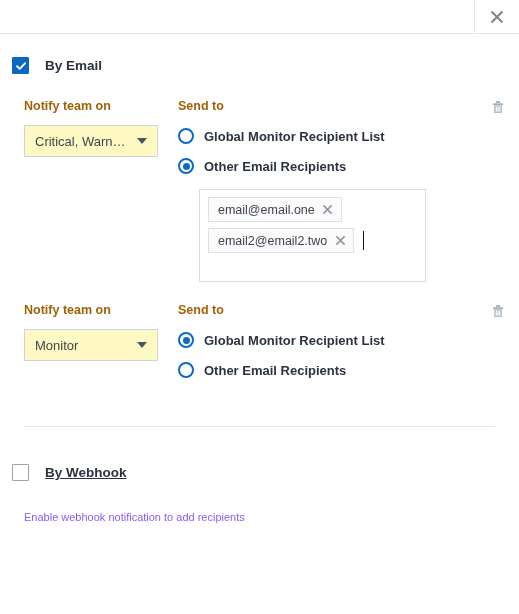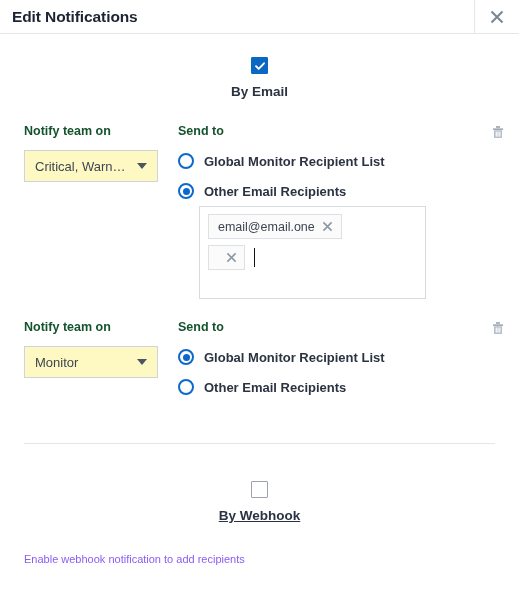--- a/index.html
+++ b/index.html
@@ -49,22 +49,21 @@
   
   .body {
     padding: 0 12px;
     position: relative;
   }
 
   
   .check-row {
     display: flex;
     align-items: center;
-    gap: 10px;
-    flex-direction: column;
+    gap: 16px;
   }
   .check-row.email { margin-top: 23px; }
   .check-row.webhook { margin-top: 37px; text-decoration: underline; }
 
   .checkbox {
     width: 17px;
     height: 17px;
     box-sizing: border-box;
     border-radius: 1px;
     flex: 0 0 auto;
@@ -105,21 +104,21 @@
     box-sizing: border-box;
   }
   .col-right {
     flex: 1 1 auto;
     position: relative;
   }
 
   .field-label {
     font-size: 12.5px;
     font-weight: bold;
-    color: #14532d;
+    color: #a16207;
     line-height: 16px;
   }
 
   
   .select {
     margin-top: 11px;
     width: 134px;
     height: 32px;
     box-sizing: border-box;
     border: 1px solid #ced4da;
@@ -185,20 +184,21 @@
     right: 0;
     top: 0;
     width: 18px;
     height: 18px;
     cursor: pointer;
   }
   .trash svg { display: block; }
 
   
   .chips-box {
+    margin-top: 8px;
     margin-left: 21px;
     width: 227px;
     height: 93px;
     box-sizing: border-box;
     border: 1px solid #d5dbe1;
     background: #ffffff;
     padding: 7px 8px;
   }
   .chip-line {
     display: flex;
@@ -252,21 +252,20 @@
     margin-top: 30px;
     padding-left: 12px;
     font-size: 11px;
     color: #8b5cf6;
   }
 </style>
 </head>
 <body>
 
 <div class="header">
-  <div class="header-title">Edit Notifications</div>
   <div class="header-close">
     <span>
       <svg width="20" height="20" viewBox="0 0 20 20">
         <path d="M4.5 4.5 L15.5 15.5 M15.5 4.5 L4.5 15.5" stroke="#7b8795" stroke-width="2.1" stroke-linecap="butt"></path>
       </svg>
     </span>
   </div>
 </div>
 
 <div class="body">
@@ -324,20 +323,21 @@
             <span class="chip-text">email@email.one</span>
             <span class="chip-remove">
               <svg width="11" height="11" viewBox="0 0 11 11">
                 <path d="M1.4 1.4 L9.6 9.6 M9.6 1.4 L1.4 9.6" stroke="#8d98a4" stroke-width="1.6"></path>
               </svg>
             </span>
           </span>
         </div>
         <div class="chip-line">
           <span class="chip">
+            <span class="chip-text">email2@email2.two</span>
             <span class="chip-remove">
               <svg width="11" height="11" viewBox="0 0 11 11">
                 <path d="M1.4 1.4 L9.6 9.6 M9.6 1.4 L1.4 9.6" stroke="#8d98a4" stroke-width="1.6"></path>
               </svg>
             </span>
           </span>
           <span class="caret-bar"></span>
         </div>
       </div>
     </div>

